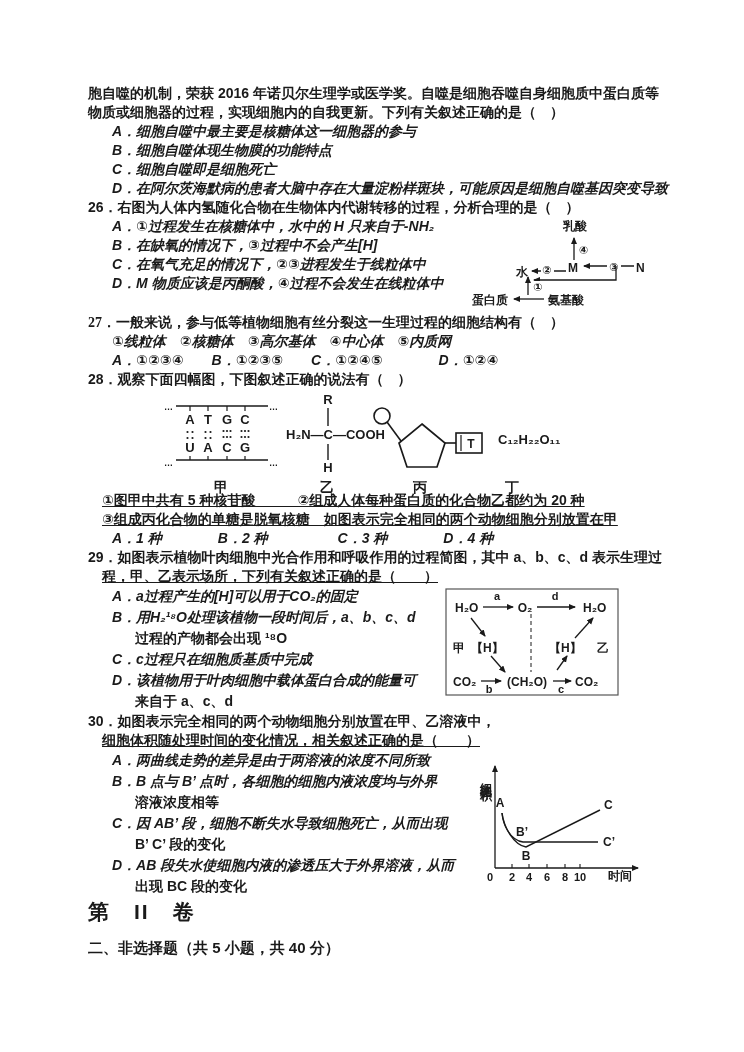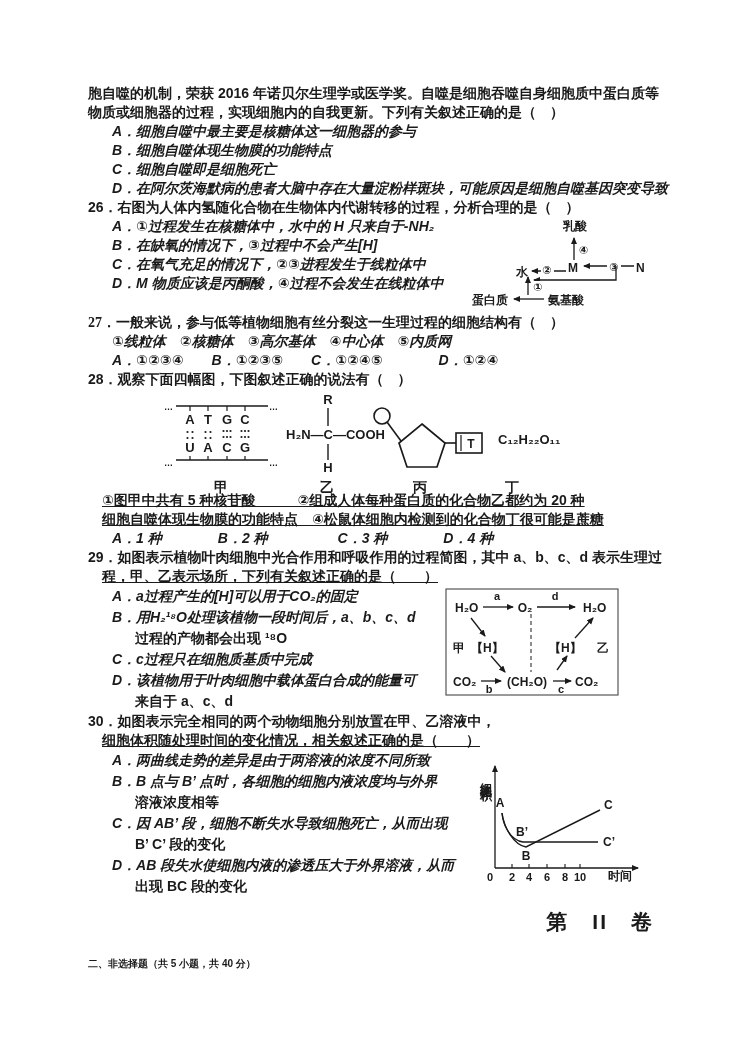--- a/index.html
+++ b/index.html
@@ -7,22 +7,22 @@
   .page{position:absolute;left:0;top:0;width:744px;height:1052px;background:#fff;}
   .content{position:absolute;left:88px;top:84px;width:566px;}
   .t{font-size:14px;line-height:19px;white-space:nowrap;}
   .lh21{line-height:21px;}
   .opt{padding-left:24px;font-style:italic;}
   .c1{padding-left:14px;text-decoration:underline;}
   .oc{padding-left:47px;}
   .mt20{margin-top:20px;font-family:Liberation Serif, serif;}
   .mt10{margin-top:0;}
   .spacer{height:102px;}
-  .heading{font-size:21px;line-height:29px;text-align:right;letter-spacing:2px;margin-top:10px;}
-  .subheading{font-size:10px;line-height:22px;margin-top:17px;white-space:nowrap;}
+  .heading{font-size:21px;line-height:29px;text-align:left;letter-spacing:2px;margin-top:0;}
+  .subheading{font-size:15px;line-height:22px;margin-top:11px;white-space:nowrap;}
   .fig{position:absolute;}
   svg text{font-family:"Liberation Sans","DejaVu Sans",sans-serif;font-weight:bold;fill:#1a1a1a;}
   .ylabel{position:absolute;left:477px;top:772px;writing-mode:vertical-rl;text-orientation:upright;
           font-size:12px;letter-spacing:3px;white-space:nowrap;}
   line,path,polyline,rect,circle{vector-effect:none;}
 </style>
 </head>
 <body>
 
 <div class="page">
@@ -49,21 +49,21 @@
     <div class="t opt">C．在氧气充足的情况下，②③进程发生于线粒体中</div>
     <div class="t opt">D．M 物质应该是丙酮酸，④过程不会发生在线粒体中</div>
 
     <div class="t mt20">27．一般来说，参与低等植物细胞有丝分裂这一生理过程的细胞结构有（　）</div>
     <div class="t opt">①线粒体　②核糖体　③高尔基体　④中心体　⑤内质网</div>
     <div class="t opt">A．①②③④　　B．①②③⑤　　C．①②④⑤　　　　D．①②④</div>
 
     <div class="t">28．观察下面四幅图，下图叙述正确的说法有（　）</div>
     <div class="spacer"></div>
     <div class="t c1">①图甲中共有 5 种核苷酸　　　②组成人体每种蛋白质的化合物乙都约为 20 种</div>
-    <div class="t c1">细胞自噬体现生物膜的功能特点　④松鼠体细胞内检测到的化合物丁很可能是蔗糖</div>
+    <div class="t c1">③组成丙化合物的单糖是脱氧核糖　如图表示完全相同的两个动物细胞分别放置在甲</div>
     <div class="t opt">A．1 种　　　　B．2 种　　　　　C．3 种　　　　D．4 种</div>
 
     <div class="t mt10">29．如图表示植物叶肉细胞中光合作用和呼吸作用的过程简图，其中 a、b、c、d 表示生理过</div>
     <div class="t c1">程，甲、乙表示场所，下列有关叙述正确的是（　　）</div>
     <div class="t opt lh21">A．a过程产生的[H]可以用于CO₂的固定</div>
     <div class="t opt lh21">B．用H₂¹⁸O处理该植物一段时间后，a、b、c、d</div>
     <div class="t oc lh21">过程的产物都会出现 ¹⁸O</div>
     <div class="t opt lh21">C．c过程只在细胞质基质中完成</div>
     <div class="t opt lh21">D．该植物用于叶肉细胞中载体蛋白合成的能量可</div>
     <div class="t oc lh21">来自于 a、c、d</div>

